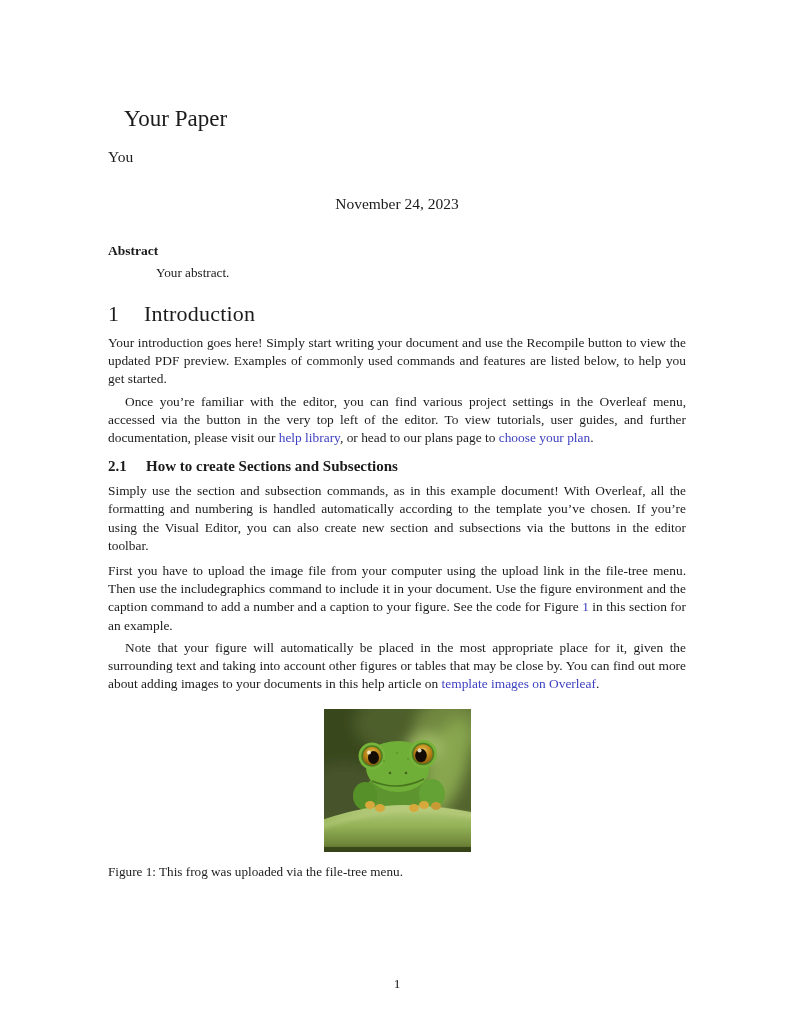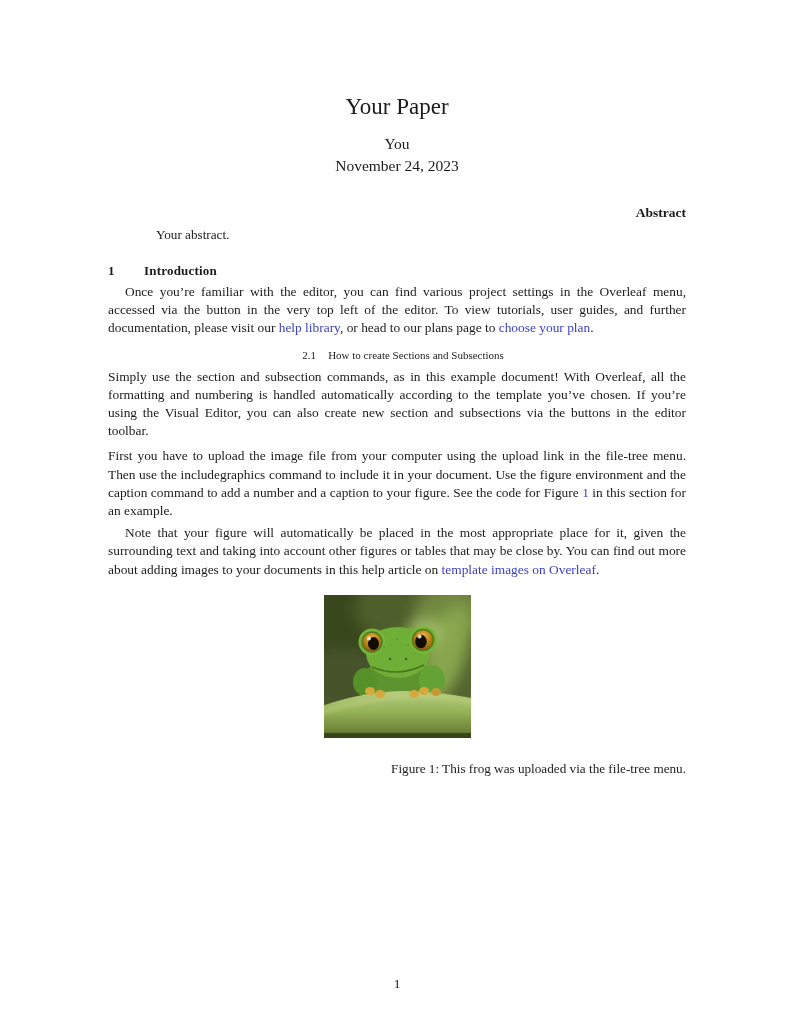--- a/index.html
+++ b/index.html
@@ -6,54 +6,55 @@
   .page{
     position:relative;
     width:794px;height:1028px;
     background:var(--page-bg,#ffffff);
     color:var(--text-color,#1b1b1b);
     font-family:"Liberation Serif", serif;
     overflow:hidden;
     margin:0 auto;
   }
   .content{margin:0 108px;width:578px;}
-  .doc-title{padding-top:90px;margin:4px;font-size:23px;font-weight:normal;text-align:center;}
-  .doc-author{margin-top:15px;font-size:15.5px;text-align:center;}
-  .doc-date{margin-top:4px;font-size:15.5px;text-align:center;}
-  .abs-heading{margin-top:30px;font-size:13.5px;font-weight:bold;text-align:right;}
+  .doc-title{padding-top:90px;margin:16px;font-size:23px;font-weight:normal;text-align:left;}
+  .doc-author{margin-top:15px;font-size:15.5px;text-align:left;}
+  .doc-date{margin-top:29px;font-size:15.5px;text-align:center;}
+  .abs-heading{margin-top:30px;font-size:13.5px;font-weight:bold;text-align:left;}
   .abs-body{margin:6px 32px 0 32px;text-indent:16px;font-size:13.2px;}
-  .h-sec{margin:20px 0 0 0;font-size:13px;font-weight:bold;letter-spacing:.2px;}
+  .h-sec{margin:20px 0 0 0;font-size:22px;font-weight:normal;letter-spacing:.2px;}
   .h-sec .num{display:inline-block;min-width:36px;}
-  .h-sub{margin:18px 0 0 0;font-size:11px;font-weight:normal;text-align:center;}
+  .h-sub{margin:18px 0 0 0;font-size:15px;font-weight:bold;}
   .h-sub .num{display:inline-block;min-width:38px;}
   .h-sub.first{margin-top:11px;}
   .h-sec.second{margin-top:16px;}
   .para{margin:7px 0 0 0;font-size:13.4px;line-height:18.2px;text-align:justify;}
   .para.noindent{text-indent:0;}
   .para.indent{margin-top:4px;text-indent:17px;}
   .doclink{color:var(--link-color,#3c3fc0);}
   .figure-wrap{margin-top:16px;text-align:center;height:143px;}
   .frog-img{display:inline-block;width:147px;height:143px;}
-  .fig-caption{margin-top:23px;font-size:13.2px;text-align:right;}
+  .fig-caption{margin-top:12px;font-size:13.2px;text-align:left;}
   .page-number{position:absolute;top:976px;left:0;width:100%;text-align:center;font-size:13.5px;}
 </style>
 </head>
 <body>
 
 <div class="page" style="--link-color: #3c3fc0; --text-color: #1b1b1b; --page-bg: #ffffff;">
   <div class="content">
 
     <h1 class="doc-title">Your Paper</h1>
     <div class="doc-author">You</div>
     <div class="doc-date">November 24, 2023</div>
 
     <div class="abs-heading">Abstract</div>
     <div class="abs-body">Your abstract.</div>
 
     <h2 class="h-sec"><span class="num">1</span><span>Introduction</span></h2>
+    <p class="para noindent">Your introduction goes here! Simply start writing your document and use the Recompile button to view the updated PDF preview. Examples of commonly used commands and features are listed below, to help you get started.</p>
     <p class="para indent"><span>Once you’re familiar with the editor, you can find various project settings in the Overleaf menu, accessed via the button in the very top left of the editor. To view tutorials, user guides, and further documentation, please visit our </span><span class="doclink">help library</span><span>, or head to our plans page to </span><span class="doclink">choose your plan</span><span>.</span></p>
 
 
     <h3 class="h-sub first"><span class="num">2.1</span><span>How to create Sections and Subsections</span></h3>
     <p class="para noindent">Simply use the section and subsection commands, as in this example document! With Overleaf, all the formatting and numbering is handled automatically according to the template you’ve chosen. If you’re using the Visual Editor, you can also create new section and subsections via the buttons in the editor toolbar.</p>
 
     <p class="para noindent"><span>First you have to upload the image file from your computer using the upload link in the file-tree menu. Then use the includegraphics command to include it in your document. Use the figure environment and the caption command to add a number and a caption to your figure. See the code for Figure </span><span class="doclink">1</span><span> in this section for an example.</span></p>
     <p class="para indent"><span>Note that your figure will automatically be placed in the most appropriate place for it, given the surrounding text and taking into account other figures or tables that may be close by. You can find out more about adding images to your documents in this help article on </span><span class="doclink">template images on Overleaf</span><span>.</span></p>
 
     <div class="figure-wrap">

